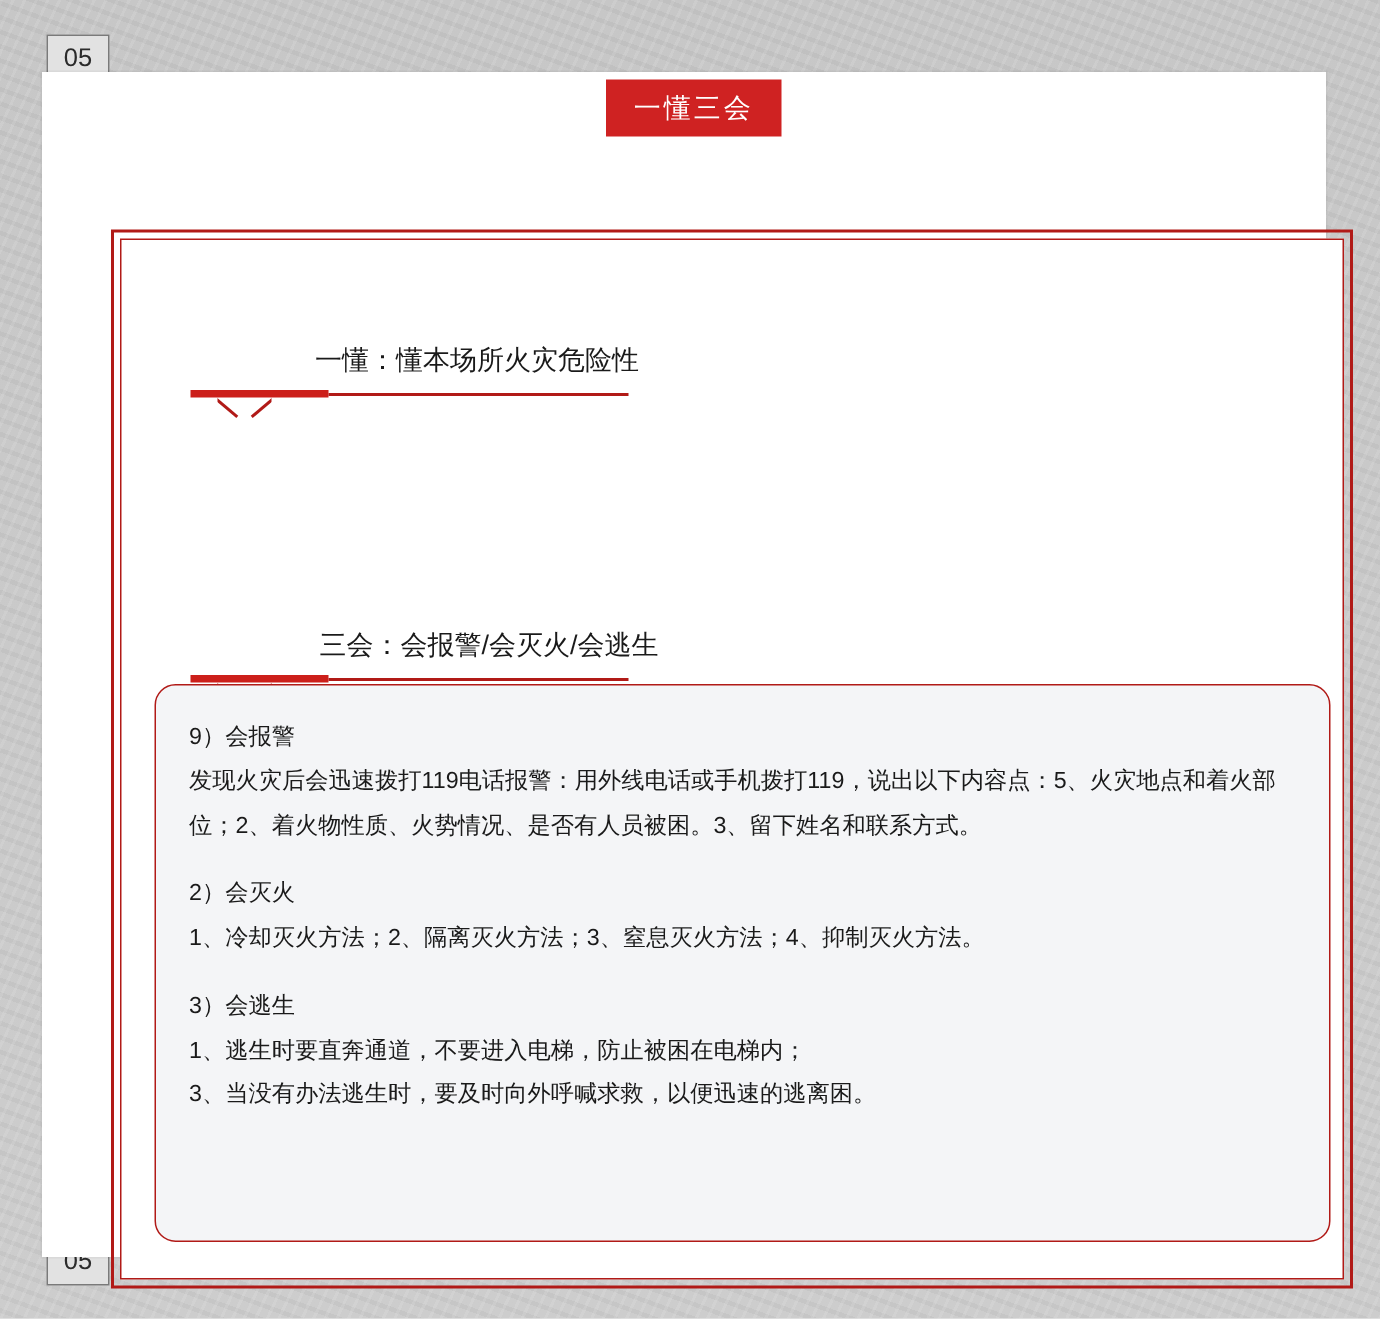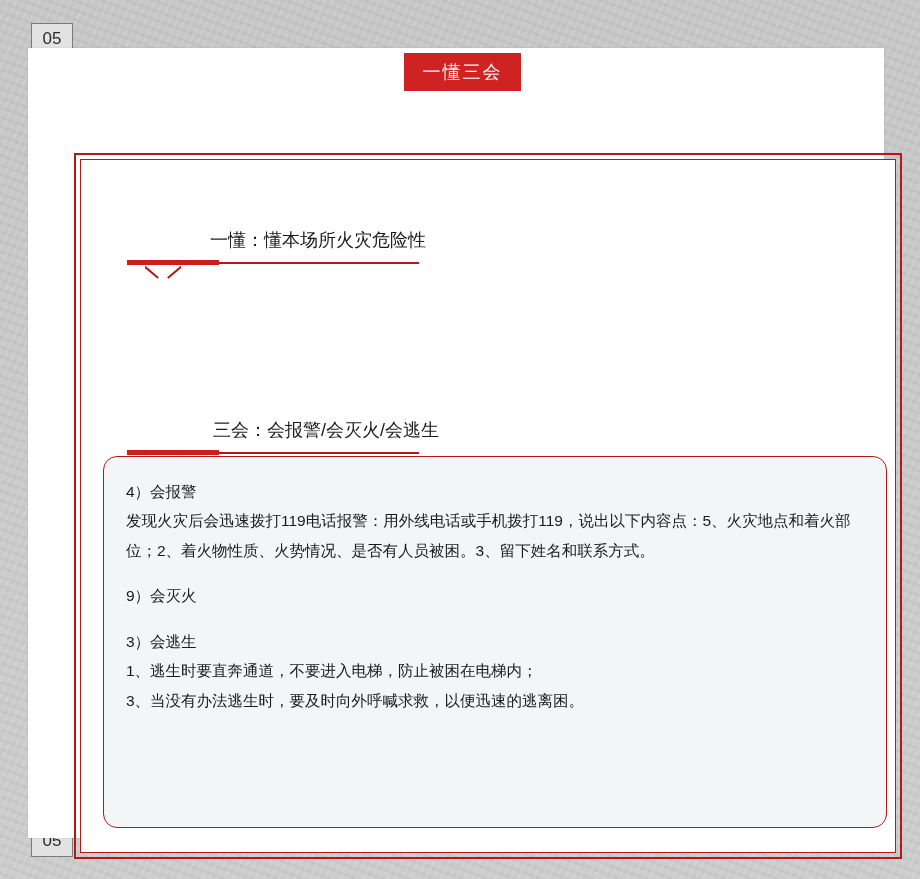--- a/index.html
+++ b/index.html
@@ -211,24 +211,25 @@
 
         <div class="head2 sec-head">
           <span class="label" style="left:132px; top:8px;">三会：会报警/会灭火/会逃生</span>
           <span class="underline thick" style="left:46px; top:40px; width:92px;"></span>
           <span class="underline" style="left:138px; top:42px; width:200px;"></span>
           <span class="notch-line" style="left:64px; top:43px;"></span>
         </div>
 
         <div class="box box2">
           <div class="body">
-            <p class="para">4）会报警</p>
+            <p class="para">9）会报警</p>
             <p class="para">发现火灾后会迅速拨打119电话报警：用外线电话或手机拨打119，说出以下内容点：5、火灾地点和着火部位；2、着火物性质、火势情况、是否有人员被困。3、留下姓名和联系方式。</p>
             <div class="gap"></div>
-            <p class="para">9）会灭火</p>
+            <p class="para">2）会灭火</p>
+            <p class="para">1、冷却灭火方法；2、隔离灭火方法；3、窒息灭火方法；4、抑制灭火方法。</p>
             <div class="gap"></div>
             <p class="para">3）会逃生</p>
             <p class="para">1、逃生时要直奔通道，不要进入电梯，防止被困在电梯内；</p>
             <p class="para">3、当没有办法逃生时，要及时向外呼喊求救，以便迅速的逃离困。</p>
           </div>
         </div>
 
       </div>
     </div>
   </div>

